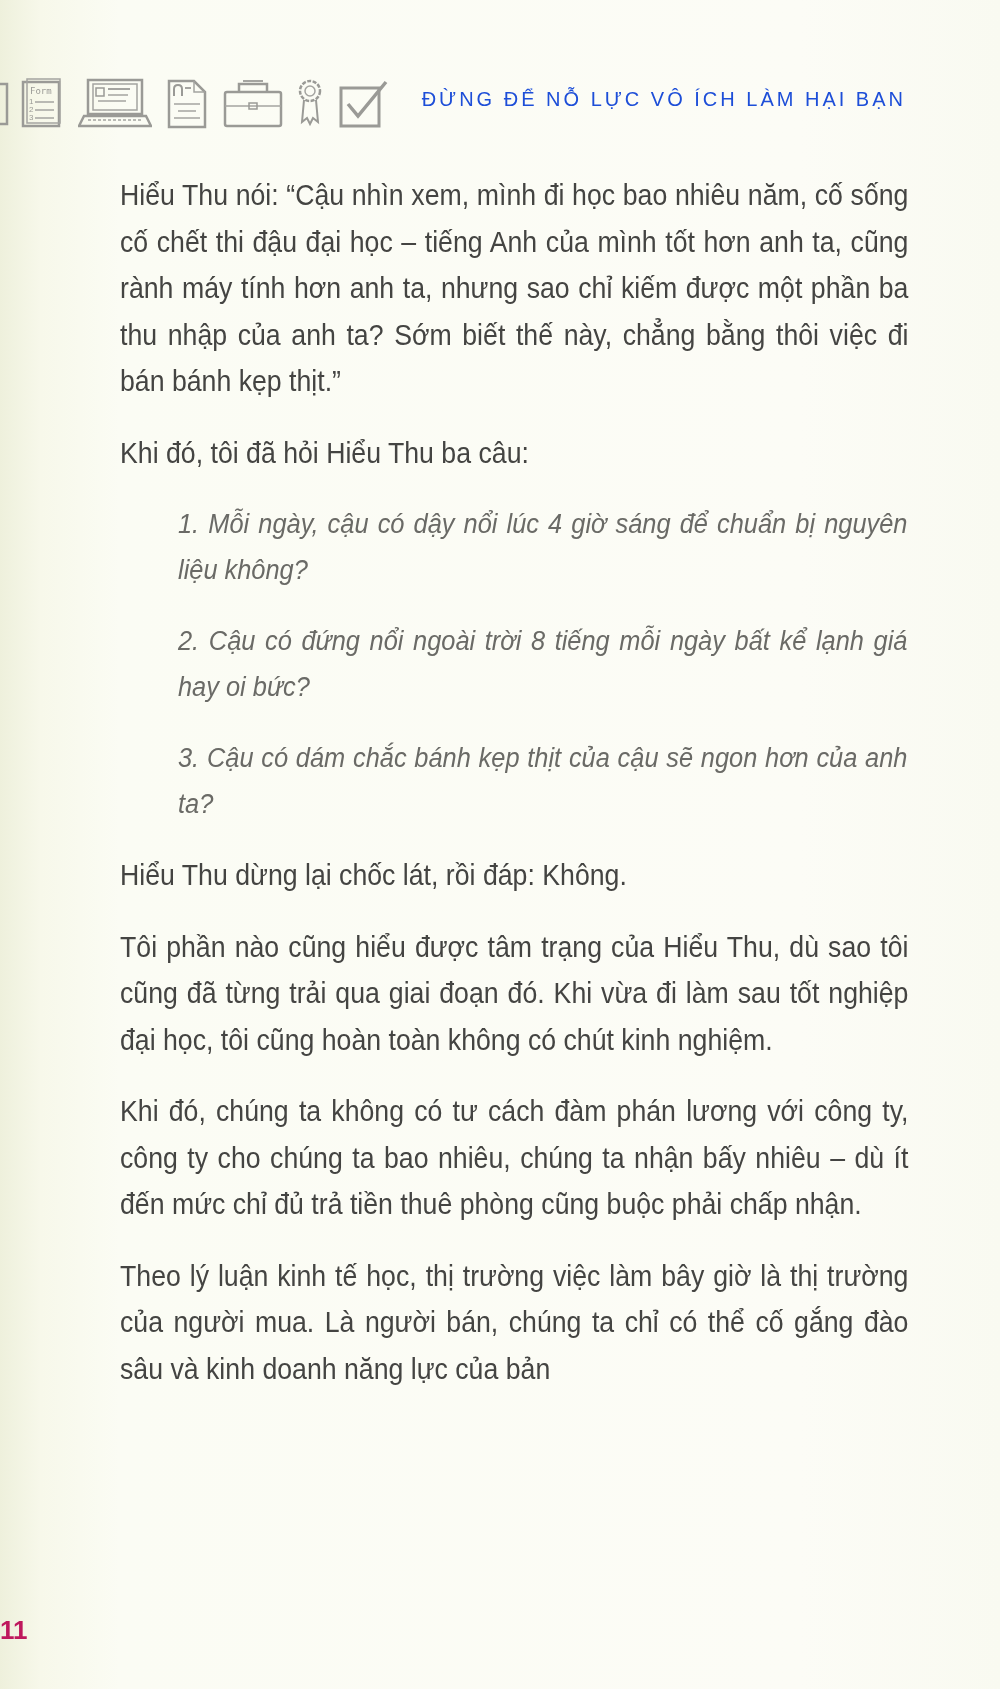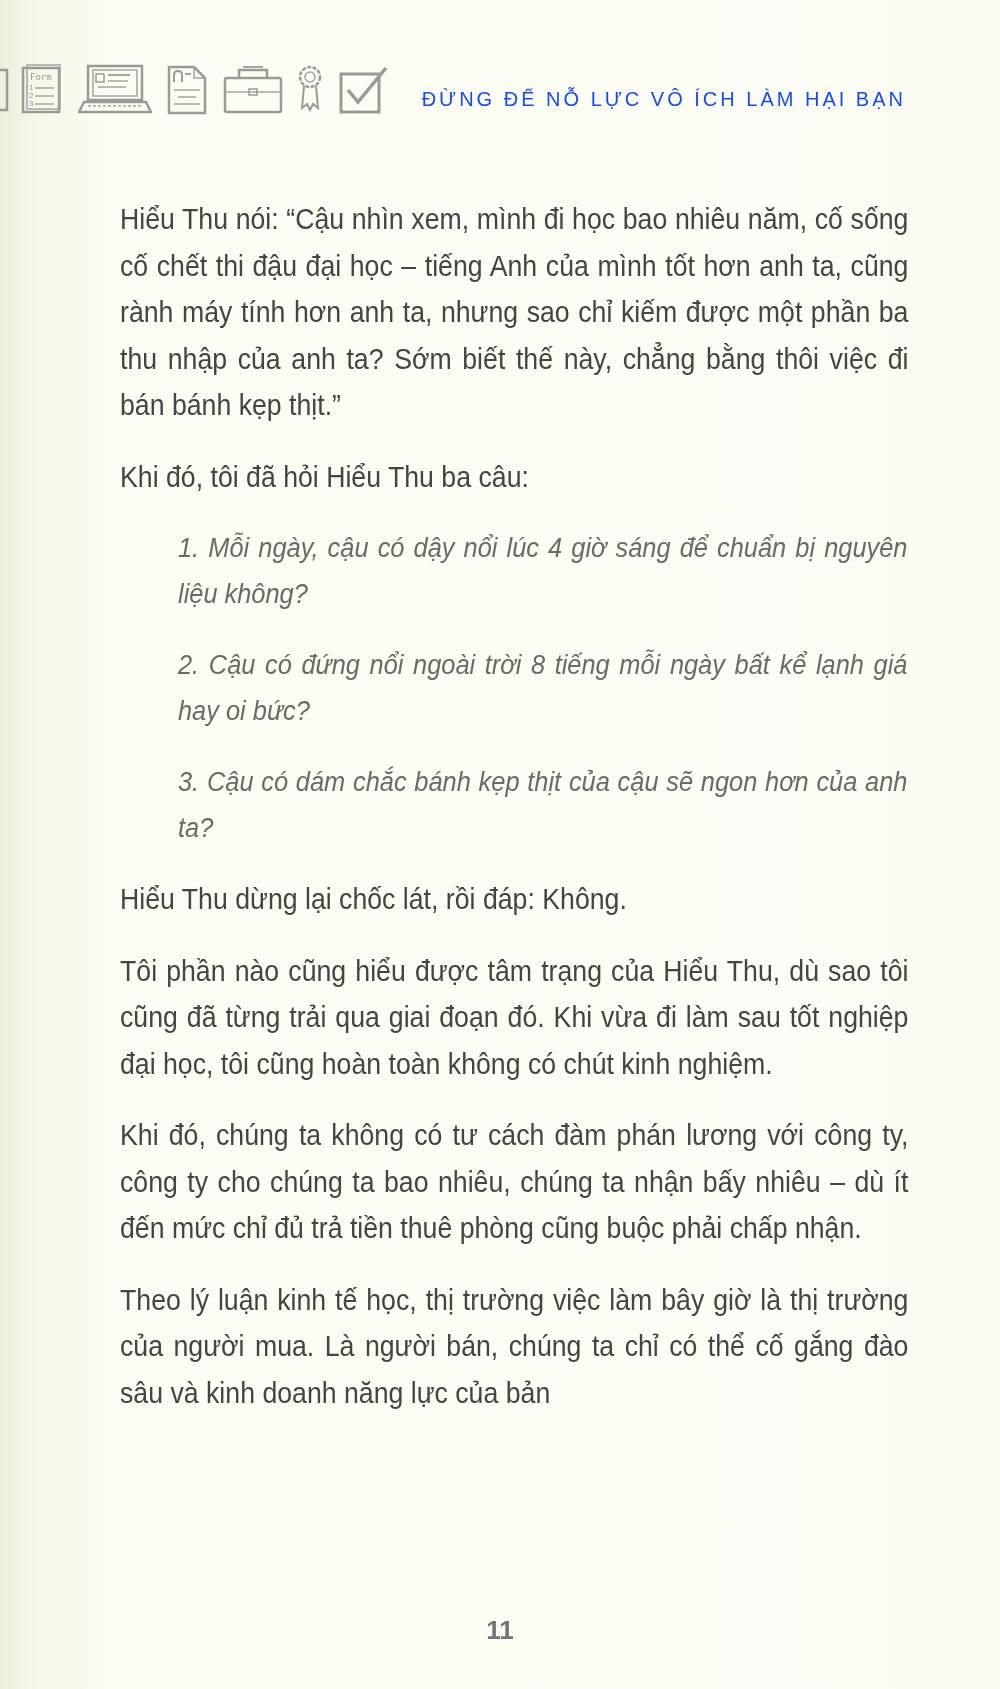--- a/index.html
+++ b/index.html
@@ -3,45 +3,45 @@
   <meta charset="utf-8">
   <style>
     html, body { margin: 0; padding: 0; }
     body {
       width: 1000px; height: 1689px; overflow: hidden;
       background: linear-gradient(90deg, #eef0dc 0px, #f7f8ea 40px, #fbfcf4 120px, #fcfcf6 800px, #f9faf1 1000px);
       position: relative;
       font-family: "Liberation Sans", sans-serif;
       color: #4a4a48;
     }
-    .header-icons { position: absolute; top: 64px; left: 0; height: 52px; width: 400px; }
+    .header-icons { position: absolute; top: 78px; left: 0; height: 52px; width: 400px; }
     .header-icons svg { position: absolute; top: 0; }
     .running-head {
       position: absolute; top: 88px; right: 94px;
       font-size: 20px; letter-spacing: 3px; color: #1d4ed8;
       white-space: nowrap;
     }
     .body-text {
-      position: absolute; top: 196px; left: 120px; width: 788px;
+      position: absolute; top: 172px; left: 120px; width: 788px;
     }
     .para {
       font-size: 29px; line-height: 46.5px; margin: 0 0 25px 0;
       text-align: justify; color: #444442;
       font-family: "Liberation Sans", sans-serif;
       transform: scaleX(0.92); transform-origin: left top; width: 857px;
     }
     .list-item {
       font-size: 27px; line-height: 46px; margin: 0 0 25px 58px;
       font-style: italic; color: #6a6a66;
       transform: scaleX(0.94); transform-origin: left top; width: 776px;
       text-align: justify;
     }
     .page-number {
       position: absolute; top: 1615px; left: 0; width: 1000px;
-      text-align: center; font-size: 26px; font-weight: bold; color: #737373;
+      font-size: 26px; font-weight: bold; color: #be185d;
     }
   </style>
 </head>
 <body>
 
 <div class="header-icons">
   <svg style="left:0" width="10" height="50" viewBox="0 0 10 50">
     <rect x="-6" y="6" width="13" height="40" fill="none" stroke="#9a9a96" stroke-width="2.5"></rect>
   </svg>
   <svg style="left:20px" width="44" height="52" viewBox="0 0 44 52">

